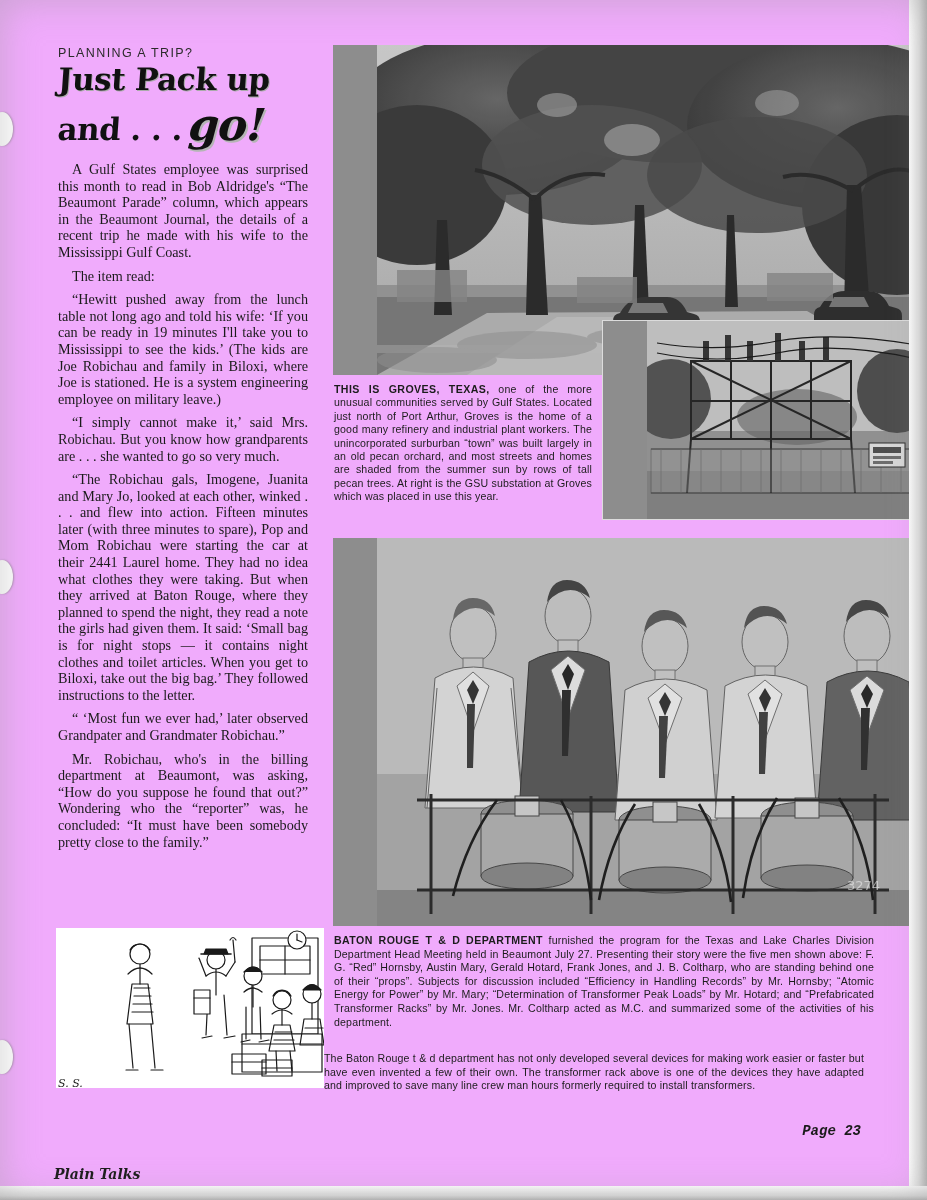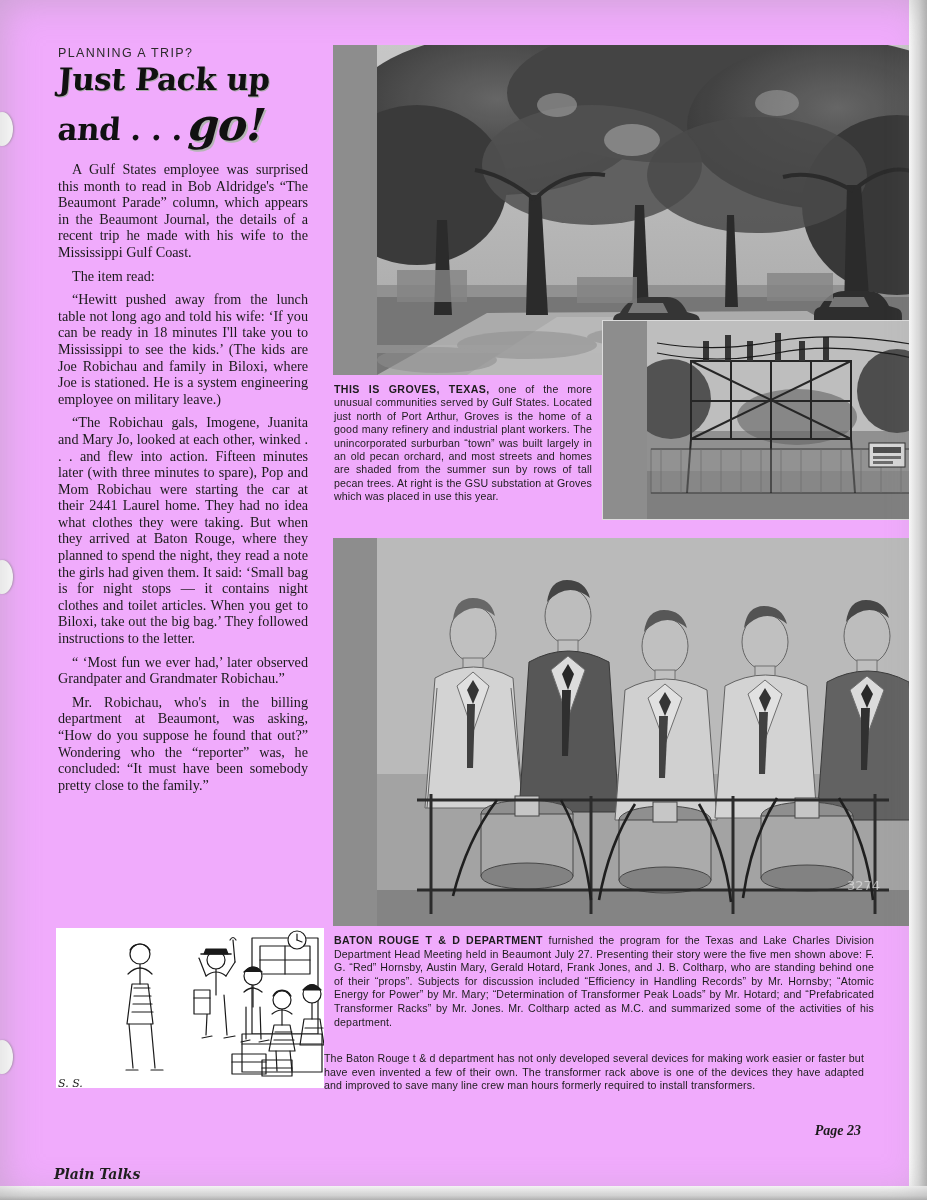--- a/index.html
+++ b/index.html
@@ -140,21 +140,21 @@
     font-weight: bold;
     font-style: italic;
     font-size: 14px;
     color: #1b1b1b;
     margin-top: 43px;
   }
   .footer-right {
     position: absolute;
     right: 66px;
     top: 1123px;
-    font-family: Liberation Serif, serif;
+    font-family: Liberation Mono, monospace;
     font-weight: bold;
     font-style: italic;
     font-size: 14px;
     color: #1b1b1b;
   }
   .photo {
     position: relative;
     overflow: hidden;
     background: #8d8d8d;
     padding-left: 44px;
@@ -238,21 +238,22 @@
 
   <div class="left-col">
     <div class="kicker">PLANNING A TRIP?</div>
     <div class="headline">
       <span class="l1">Just Pack up</span>
       <span class="l2"><span>and . . .</span><span class="go">go!</span></span>
     </div>
     <div class="body-col">
       <p class="first">A Gulf States employee was surprised this month to read in Bob Aldridge's “The Beaumont Parade” column, which appears in the Beaumont Journal, the details of a recent trip he made with his wife to the Mississippi Gulf Coast.</p>
       <p>The item read:</p>
-      <p>“Hewitt pushed away from the lunch table not long ago and told his wife: ‘If you can be ready in 18 minutes I'll take you to Mississippi to see the kids.’ (The kids are Joe Robichau and family in Biloxi, where Joe is stationed. He is a system engineering employee on military leave.)</p>
+      <p>“Hewitt pushed away from the lunch table not long ago and told his wife: ‘If you can be ready in 19 minutes I'll take you to Mississippi to see the kids.’ (The kids are Joe Robichau and family in Biloxi, where Joe is stationed. He is a system engineering employee on military leave.)</p>
+      <p>“I simply cannot make it,’ said Mrs. Robichau. But you know how grandparents are . . . she wanted to go so very much.</p>
       <p>“The Robichau gals, Imogene, Juanita and Mary Jo, looked at each other, winked . . . and flew into action. Fifteen minutes later (with three minutes to spare), Pop and Mom Robichau were starting the car at their 2441 Laurel home. They had no idea what clothes they were taking. But when they arrived at Baton Rouge, where they planned to spend the night, they read a note the girls had given them. It said: ‘Small bag is for night stops — it contains night clothes and toilet articles. When you get to Biloxi, take out the big bag.’ They followed instructions to the letter.</p>
       <p>“ ‘Most fun we ever had,’ later observed Grandpater and Grandmater Robichau.”</p>
       <p>Mr. Robichau, who's in the billing department at Beaumont, was asking, “How do you suppose he found that out?” Wondering who the “reporter” was, he concluded: “It must have been somebody pretty close to the family.”</p>
     </div>
   </div>
 
   <div class="cartoon">
     <svg width="268" height="160" viewBox="0 0 268 160">
       <rect x="0" y="0" width="268" height="160" fill="#ffffff"></rect>
       <g stroke="#1a1a1a" stroke-width="1.2" fill="none" stroke-linecap="round" stroke-linejoin="round">

